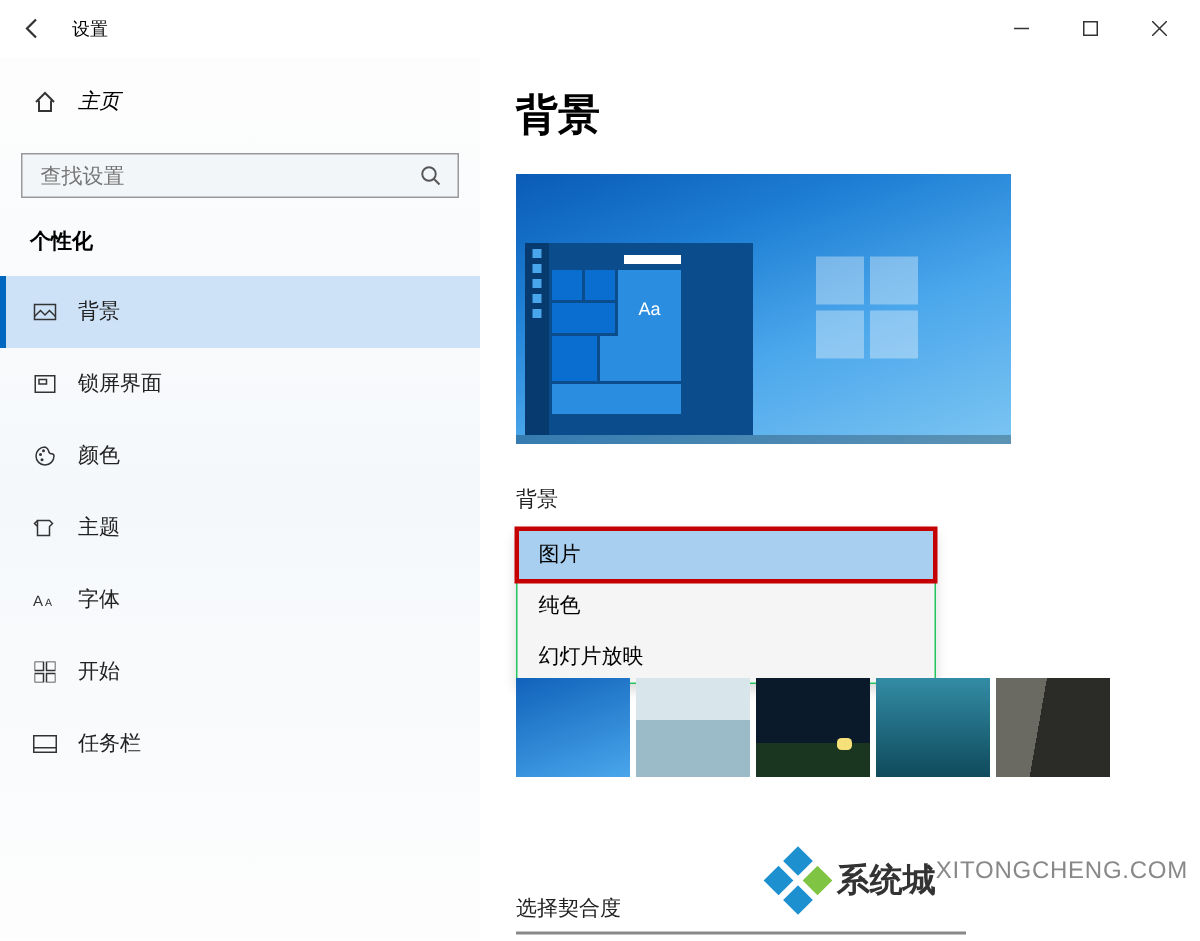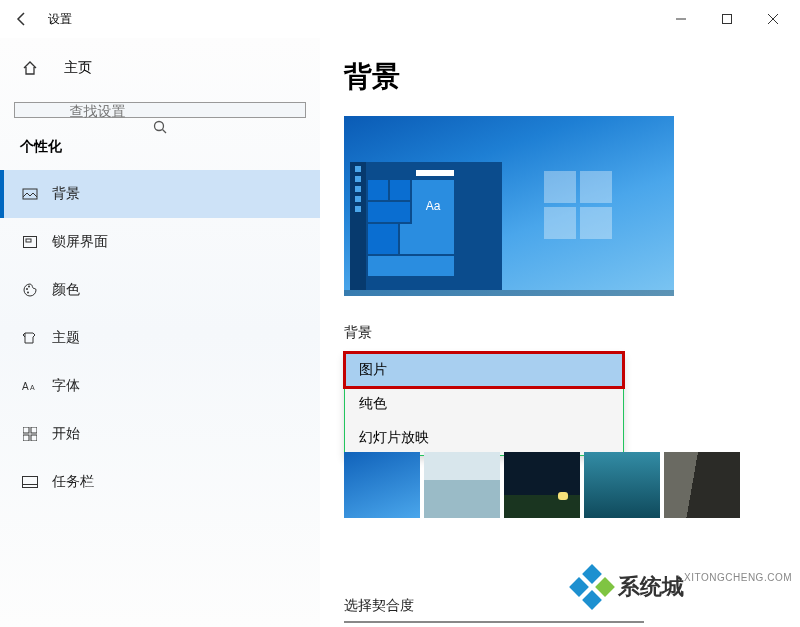--- a/index.html
+++ b/index.html
@@ -10,24 +10,24 @@
     .title { font-size: 12px; margin-left: 8px; color: #000; }
     .win-controls { margin-left: auto; display: flex; }
     .win-btn { width: 46px; height: 32px; display: flex; align-items: center; justify-content: center; cursor: pointer; }
     
     .layout { display: flex; height: calc(100% - 38px); }
     .sidebar { width: 320px; background: linear-gradient(180deg, #fdfdfd 0%, #f5f8fb 50%, #fdfdfd 100%); padding-top: 10px; }
     .content { flex: 1; padding: 20px 0 0 24px; overflow: hidden; }
     
     .home-row { display: flex; align-items: center; height: 40px; padding-left: 20px; margin-bottom: 14px; cursor: pointer; }
     .home-row .icon { width: 20px; display: flex; justify-content: center; }
-    .home-row .lbl { margin-left: 24px; font-size: 14px; }
+    .home-row .lbl { margin-left: 12px; font-size: 14px; font-style: italic; }
     
     .search-wrap { padding: 0 14px; margin-bottom: 20px; }
-    .search-box { position: relative; height: 16px; border: 1px solid #999; background: #f3f6f9; display: flex; align-items: center; flex-direction: column; }
+    .search-box { position: relative; height: 30px; border: 1px solid #999; background: #f3f6f9; display: flex; align-items: center; }
     .search-box input { border: none; outline: none; background: transparent; flex: 1; padding: 0 12px; font-size: 14px; color: #666; }
     .search-box .sicon { width: 36px; display: flex; align-items: center; justify-content: center; }
     
     .cat-title { font-size: 14px; font-weight: 600; padding: 0 20px; margin-bottom: 14px; color: #000; }
     
     .nav-item { display: flex; align-items: center; height: 48px; padding-left: 20px; cursor: pointer; font-size: 14px; color: #222; }
     .nav-item .icon { width: 20px; display: flex; justify-content: center; color: #444; }
     .nav-item .lbl { margin-left: 12px; }
     .nav-item.active { background: #cde2f7; position: relative; }
     .nav-item.active::before { content: ""; position: absolute; left: 0; top: 0; bottom: 0; width: 4px; background: #0067c0; }
@@ -77,21 +77,21 @@
     
     .watermark { position: absolute; right: 8px; bottom: 20px; display: flex; align-items: center; gap: 6px; }
     .watermark .logo-diamond { width: 40px; height: 40px; position: relative; }
     .watermark .logo-diamond .d { position:absolute; width:14px; height:14px; background:#1d90d0; transform: rotate(45deg); }
     .watermark .logo-diamond .d1{left:13px;top:0;}
     .watermark .logo-diamond .d2{left:0;top:13px;}
     .watermark .logo-diamond .d3{left:26px;top:13px;background:#7fc442;}
     .watermark .logo-diamond .d4{left:13px;top:26px;}
     .watermark .wm-text{display:flex;}
     .watermark .wm-main{font-size:22px;font-weight:600;color:#333;}
-    .watermark .wm-sub{font-size:10px;color:#888;letter-spacing:0.5px;}
+    .watermark .wm-sub{font-size:16px;color:#888;letter-spacing:0.5px;}
     
     .fit-label { font-size: 14px; color: #222; position: absolute; left: 344px; bottom: 12px; }
     .fit-underline { position: absolute; left: 344px; bottom: 4px; width: 300px; height: 2px; background: #888; }
   </style>
 </head>
 <body>
 
 <div class="titlebar">
   <div class="back-btn">
     <svg width="16" height="16" viewBox="0 0 16 16">

